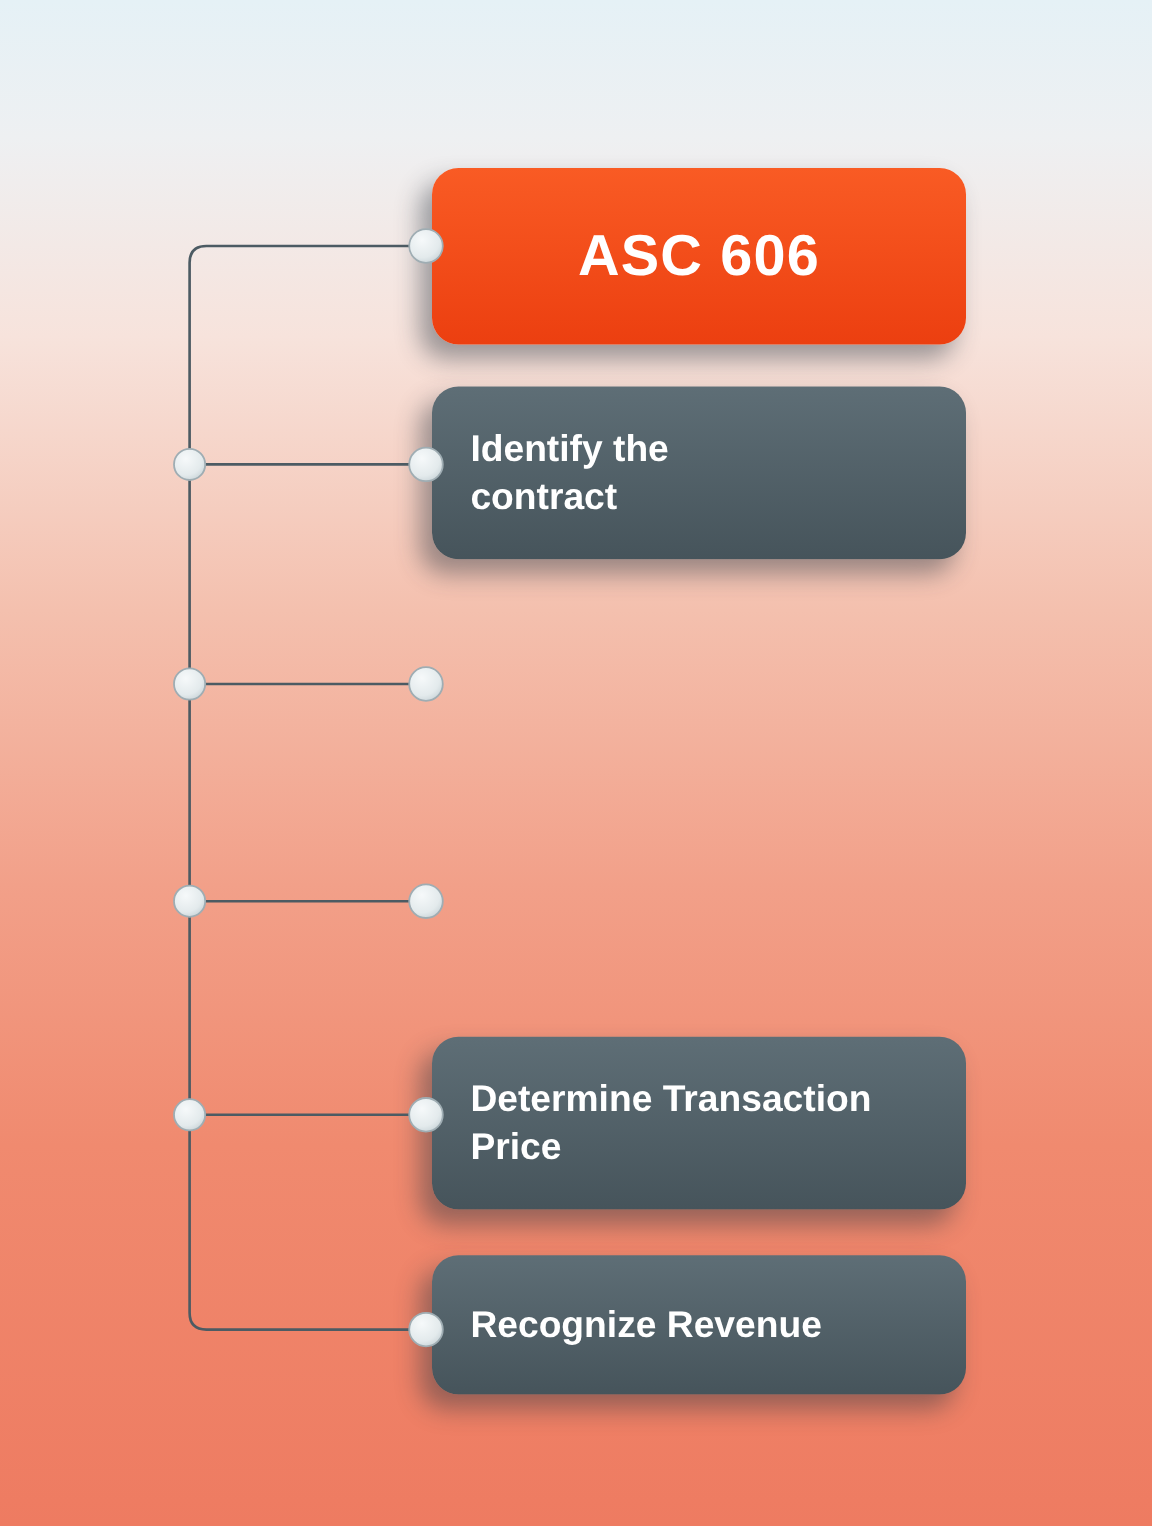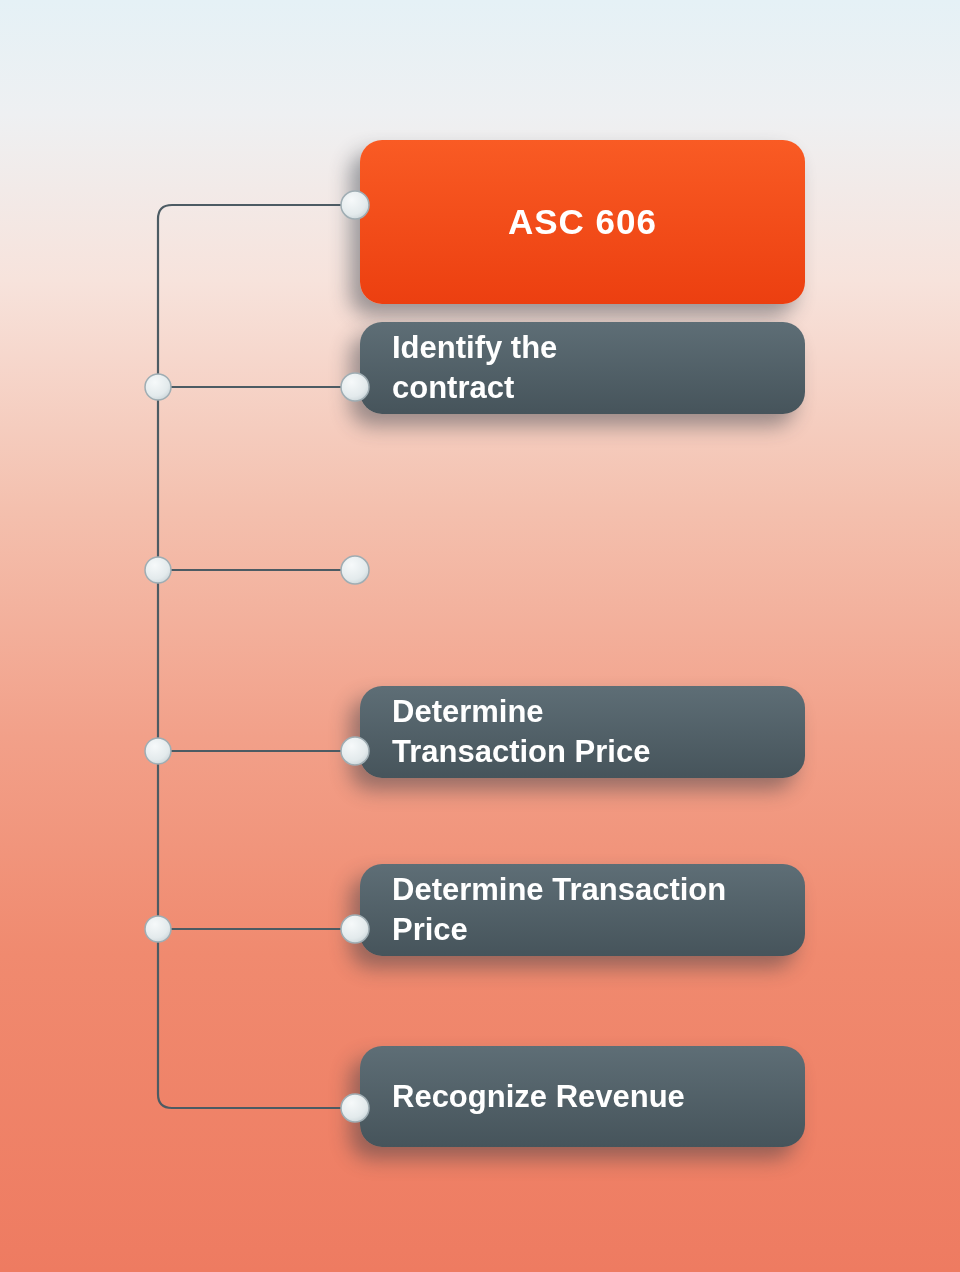--- a/index.html
+++ b/index.html
@@ -33,62 +33,58 @@
     width: 445px;
     border-radius: 22px;
     display: flex;
     align-items: center;
     color: #ffffff;
     z-index: 2;
     box-shadow: -10px 12px 20px rgba(44, 56, 66, 0.45);
   }
   .title-box {
     top: 140px;
-    height: 164px;
+    height: 147px;
     justify-content: center;
     background: linear-gradient(180deg, #f95b24 0%, #ec3f10 100%);
-    font-size: 35px;
+    font-size: 48px;
     font-weight: bold;
     letter-spacing: 1px;
   }
   .step-box {
-    height: 92px;
+    height: 144px;
     background: linear-gradient(180deg, #5e6e76 0%, #46545b 100%);
     font-size: 31px;
     font-weight: bold;
     padding-left: 32px;
     padding-right: 24px;
     box-sizing: border-box;
   }
   .step-label {
     white-space: pre-line;
     line-height: 1.28;
   }
   .s1 { top: 322px; }
   .s2 { top: 505px; }
   .s3 { top: 686px; }
   .s4 { top: 864px; }
-  .s5 { top: 1046px; height: 101px; }
+  .s5 { top: 1046px; height: 116px; }
 </style>
 </head>
 <body>
 
 <div class="canvas">
 
   <div class="box title-box">
     <span>ASC 606</span>
   </div>
 
   <div class="box step-box s1">
     <span class="step-label">Identify the
 contract</span>
-  </div>
-  <div class="box step-box s3">
-    <span class="step-label">Determine
-Transaction Price</span>
   </div>
   <div class="box step-box s4">
     <span class="step-label">Determine Transaction
 Price</span>
   </div>
   <div class="box step-box s5">
     <span class="step-label">Recognize Revenue</span>
   </div>
 
   <svg class="connectors" viewBox="0 0 960 1272" width="960" height="1272">

